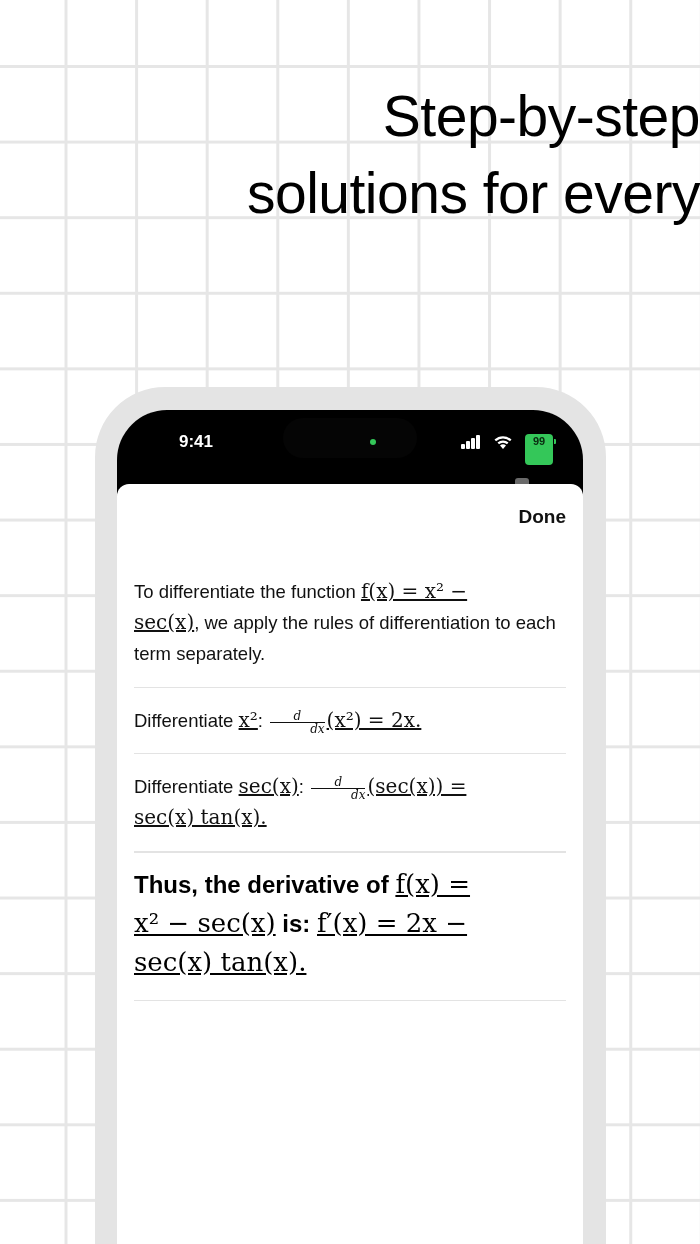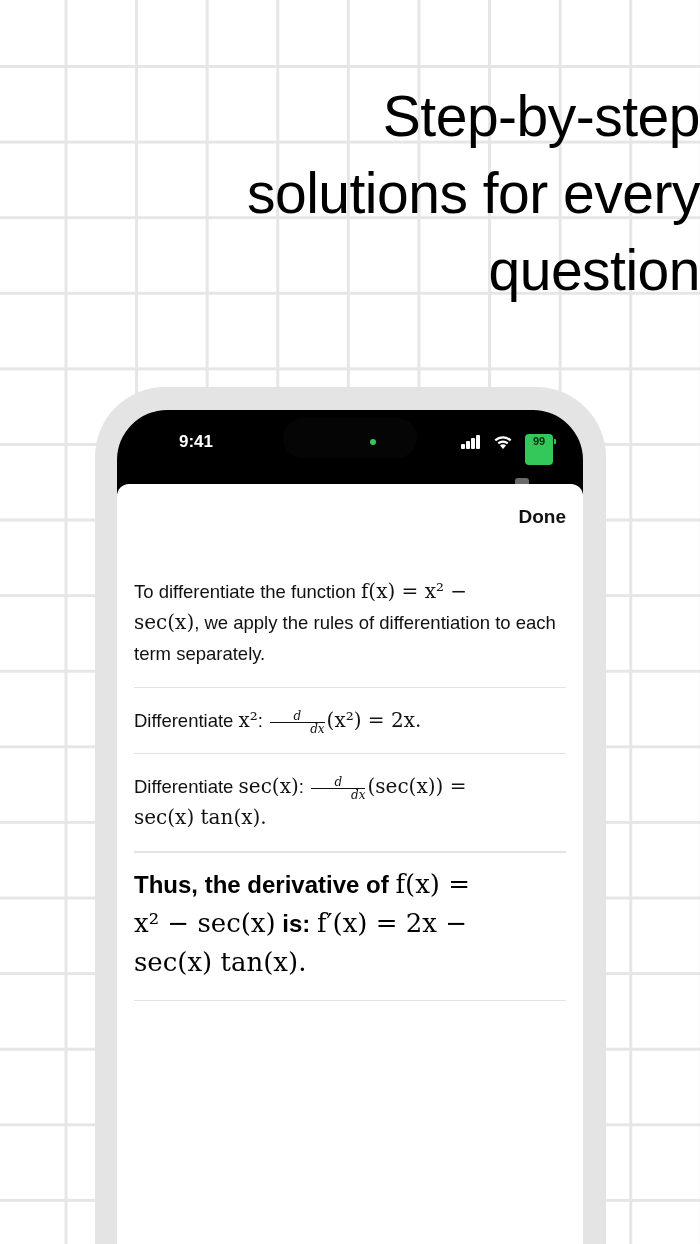--- a/index.html
+++ b/index.html
@@ -91,20 +91,21 @@
     .sheet-title {
       font-size: 29px; font-weight: 700; color: #000; line-height: 40px;
       letter-spacing: -0.3px;
     }
     .step {
       font-size: 18.5px; line-height: 31px; color: #111;
     }
     .math {
       font-family: "DejaVu Serif", "Liberation Serif", serif;
       font-size: 20px;
+      text-decoration: underline;
     }
     .divider {
       height: 1px; background: #e3e3e3; width: 432px;
     }
     .s-intro { margin-top: 18px; }
     .answer-label { font-size: 18px; font-weight: 700; color: #111; margin-top: 22px; }
     .answer-body {
       margin-top: 12px; font-size: 24px; font-weight: 700; line-height: 39px; color: #000;
     }
     .answer-body .math { font-size: 26px; font-weight: 400; }
@@ -117,21 +118,20 @@
     .frac .den { display: block; margin-left: 40px; }
   </style>
 </head>
 <body>
 
 <div class="canvas">
 
   <div class="headline">
     <span>Step-by-step</span>
     <span>solutions for every</span>
-    <span>question</span>
   </div>
 
   <div class="phone-frame"></div>
 
   <div class="phone-screen">
     <div class="status-bar">
       <span class="status-time">9:41</span>
       <div class="island"></div>
       <div class="island-dot"></div>
       <div class="signal">

